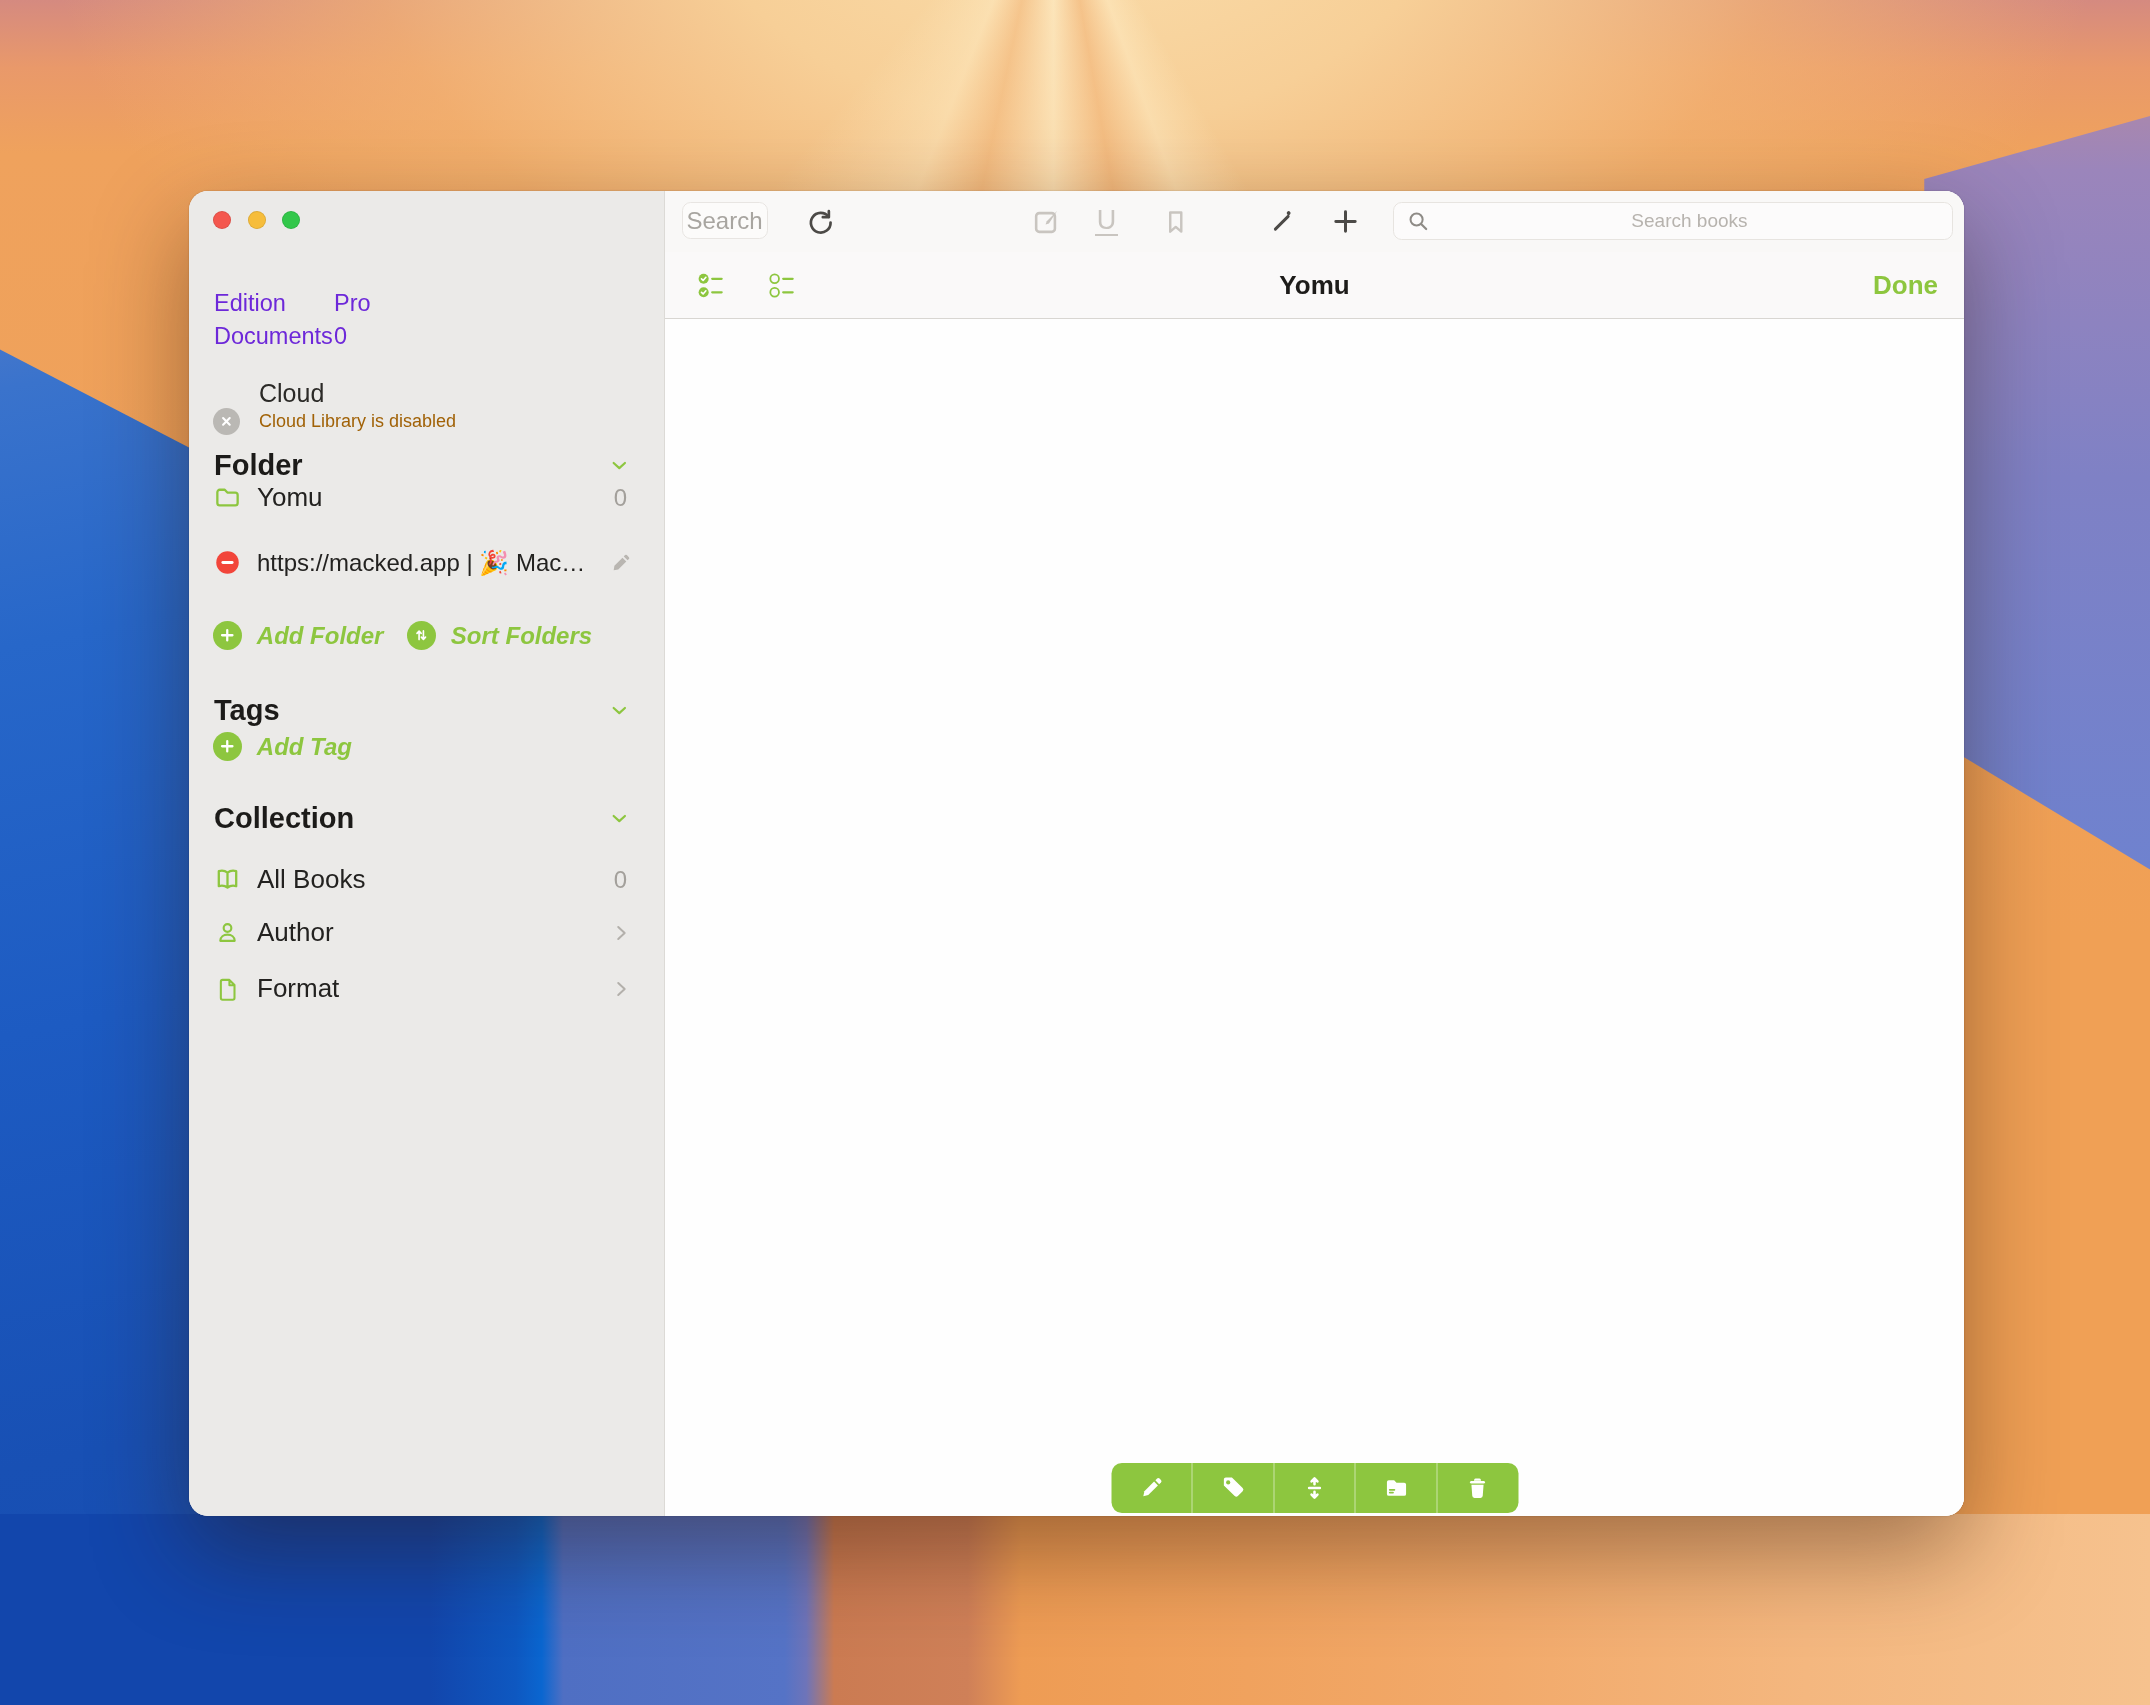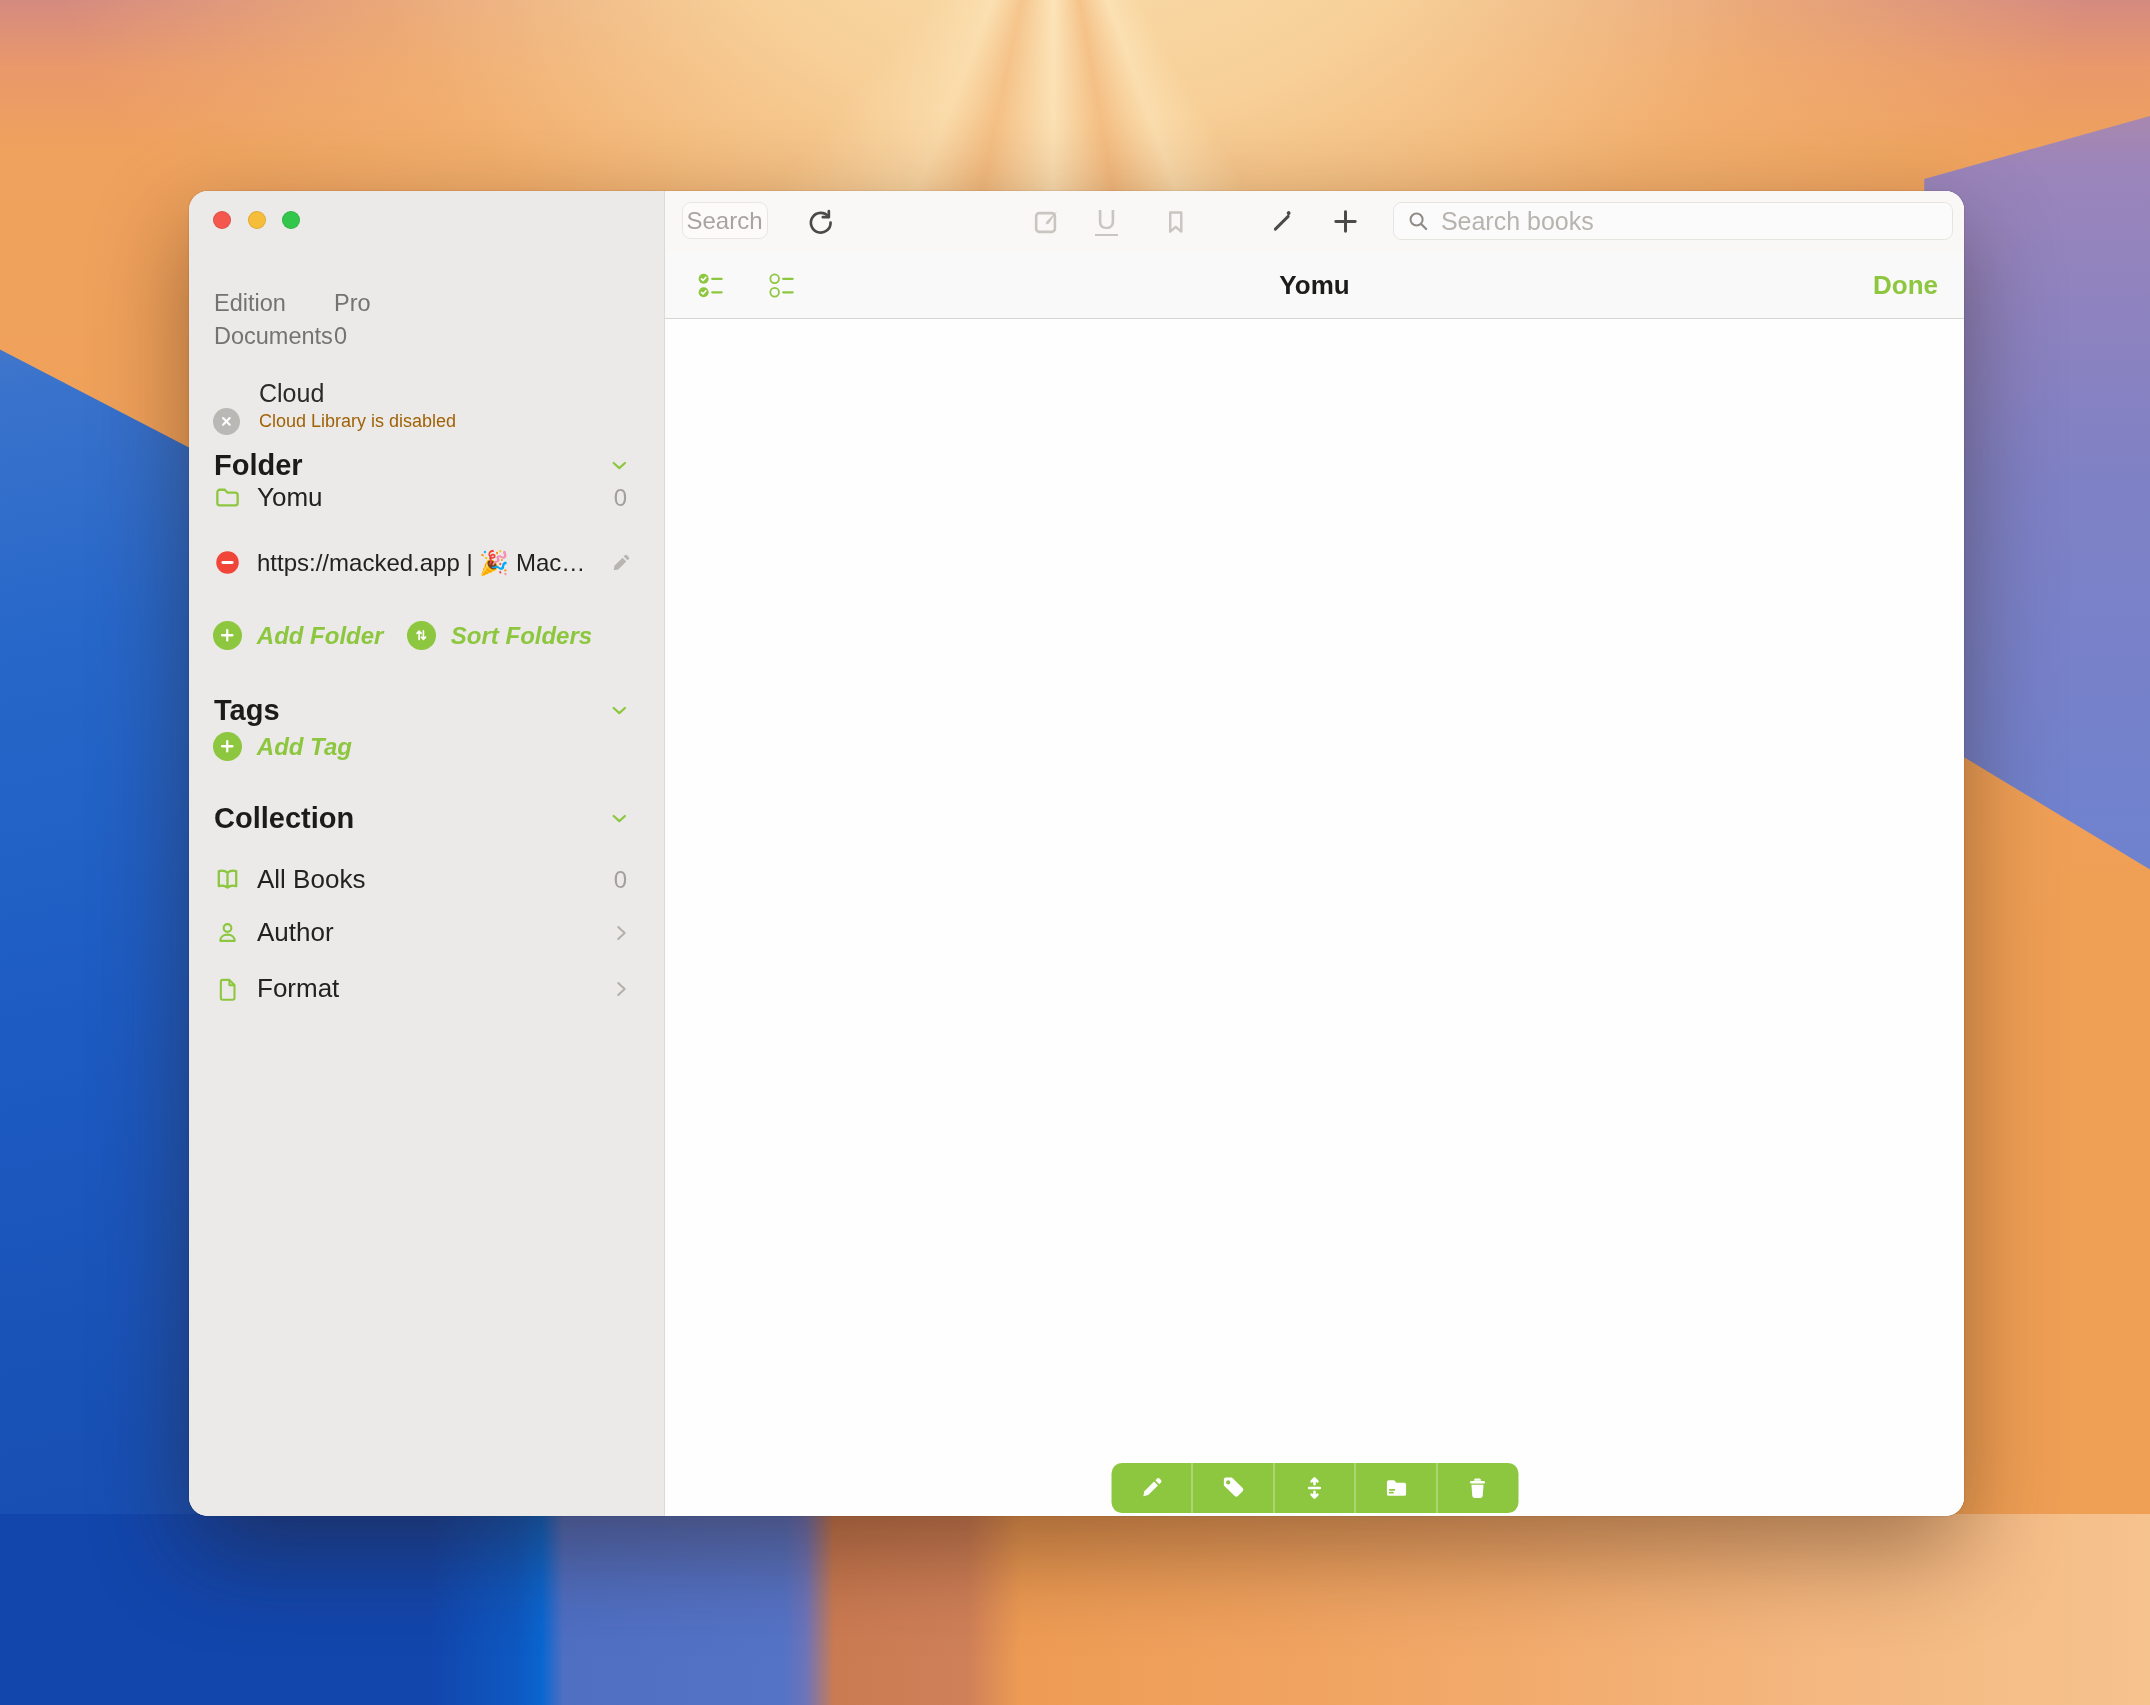--- a/index.html
+++ b/index.html
@@ -35,21 +35,21 @@
       #f0a25e 58%, #f2aa6b 70%, #f4b77f 84%, #f6c28e 100%);
   }
   
   .window{position:absolute;left:189px;top:191px;width:1775px;height:1325px;
     border-radius:19px;overflow:hidden;display:flex;
     box-shadow:0 35px 96px rgba(45,20,5,.42), 0 0 1.7px rgba(0,0,0,.25);
     background:#fefdfd;}
   .sidebar{width:476px;flex:none;background:#ebeae8;border-right:0.9px solid #dcdad6;position:relative;box-sizing:border-box;}
   .traffic{position:absolute;top:20px;left:24px;display:flex;gap:16.5px;}
   .tl{width:18px;height:18px;border-radius:50%;box-shadow:inset 0 0 0 0.9px rgba(0,0,0,.1);}
-  .stats{position:absolute;top:96px;left:25px;font-size:23.5px;color:#737373;line-height:33px;}
+  .stats{position:absolute;top:96px;left:25px;font-size:23.5px;color:#6d28d9;line-height:33px;}
   .stats .srow{display:flex;}
   .stats .slabel{width:120px;}
   .cloud{position:absolute;top:188px;left:24px;display:flex;align-items:flex-end;gap:19px;}
   .cloud-badge{width:27px;height:27px;border-radius:50%;background:#bab8b4;display:flex;align-items:center;justify-content:center;flex:none;}
   .cloud-title{font-size:25px;color:#2b2a27;line-height:29px;}
   .cloud-sub{font-size:18px;color:#a16207;line-height:27px;}
   .sec-head{position:absolute;left:25px;right:33px;display:flex;align-items:center;justify-content:space-between;
     font-size:29px;font-weight:600;color:#1c1b19;}
   .srow-item{position:absolute;left:0;right:0;height:35px;display:flex;align-items:center;}
   .srow-item .ic{position:absolute;left:24px;width:29px;height:29px;display:flex;align-items:center;justify-content:center;}
@@ -64,22 +64,22 @@
   .row1{height:61px;flex:none;background:#f9f8f7;position:relative;}
   .row2{height:66px;flex:none;background:#faf9f9;border-bottom:1.7px solid #d8d6d2;position:relative;display:flex;align-items:center;}
   .content{flex:1;background:#fefefe;}
   .lib-btn{position:absolute;left:16.5px;top:11.3px;width:86px;height:37px;box-sizing:border-box;
     border:1.7px solid #e8e5e2;border-radius:8.7px;background:#fcfbfa;color:#a8a5a0;
     font-size:24px;display:flex;align-items:center;justify-content:center;}
   .tb-ic{position:absolute;top:13px;width:35px;height:35px;display:flex;align-items:center;justify-content:center;}
   .u-glyph{font-size:27px;color:#c9c5c0;border-bottom:2.6px solid #c9c5c0;line-height:26px;padding:0 1.7px 0.9px 1.7px;}
   .search{position:absolute;left:728px;top:11.3px;width:560px;height:38px;box-sizing:border-box;
     border:1.7px solid #e7e4e0;border-radius:8.7px;background:#fcfbfb;display:flex;align-items:center;padding:0 12px;gap:8.7px;}
-  .search input{border:none;outline:none;background:transparent;font-size:25px;color:#b91c1c;width:100%;
-    font-family:"Liberation Sans","DejaVu Sans",sans-serif;}
+  .search input{border:none;outline:none;background:transparent;font-size:19px;color:#b91c1c;width:100%;
+    font-family:"Liberation Sans","DejaVu Sans",sans-serif;text-align:center;}
   .search input::placeholder{color:#b7b3ae;}
   .hdr-title{position:absolute;left:0;right:0;text-align:center;font-size:26px;font-weight:700;color:#1d1c1a;}
   .hdr-done{position:absolute;right:26px;font-size:26px;font-weight:700;color:var(--accent);}
   .sel-ic{position:absolute;display:flex;}
   .action-bar{position:absolute;left:50%;bottom:3.5px;transform:translateX(-50%);
     width:407px;height:50px;background:var(--accent);border-radius:10.4px;display:flex;overflow:hidden;}
   .ab-btn{flex:1;display:flex;align-items:center;justify-content:center;}
   .ab-btn + .ab-btn{border-left:1.7px solid rgba(255,255,255,.55);}
   :root{--accent:#8dc63f;--destructive:#f2453a;}
 </style>

